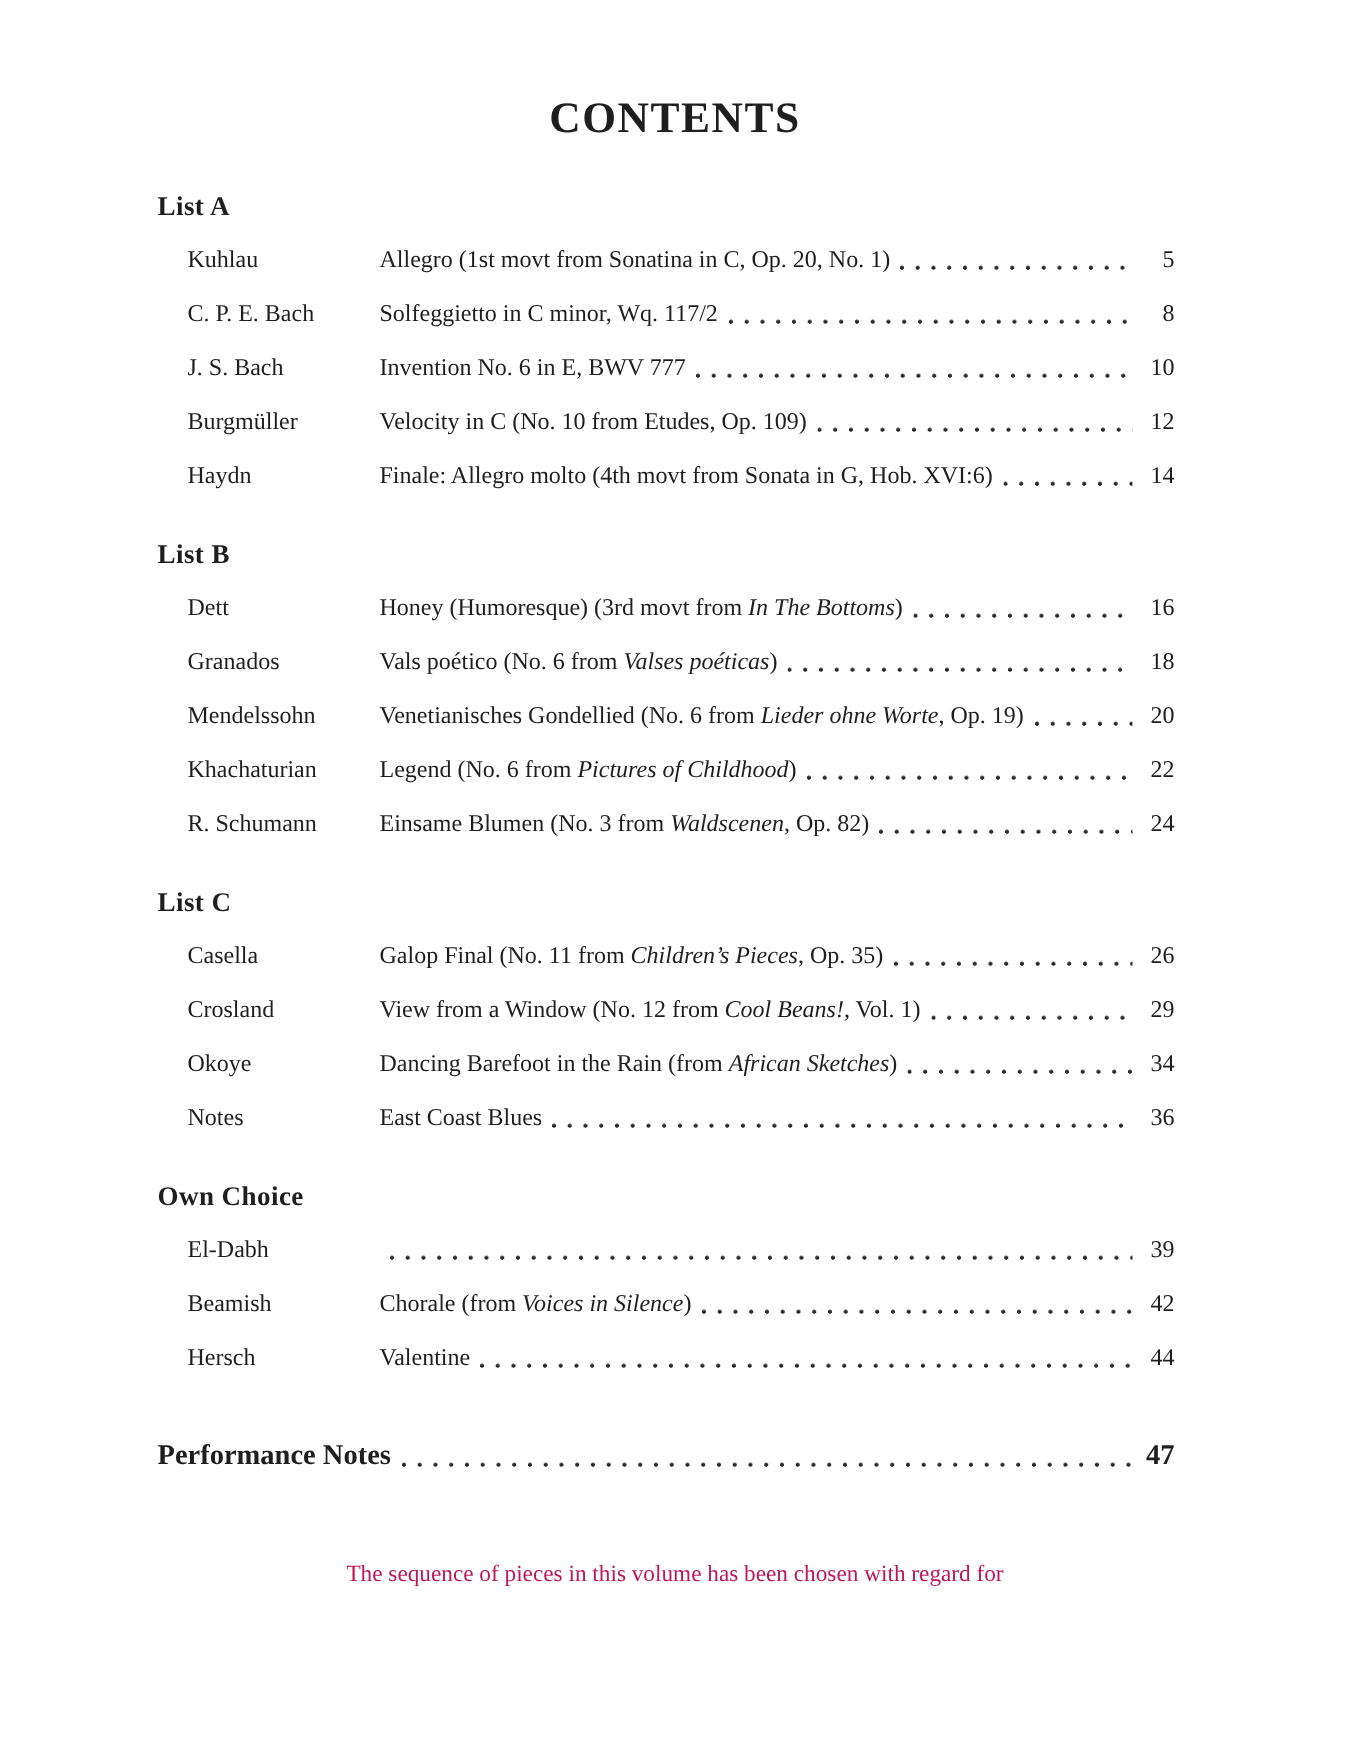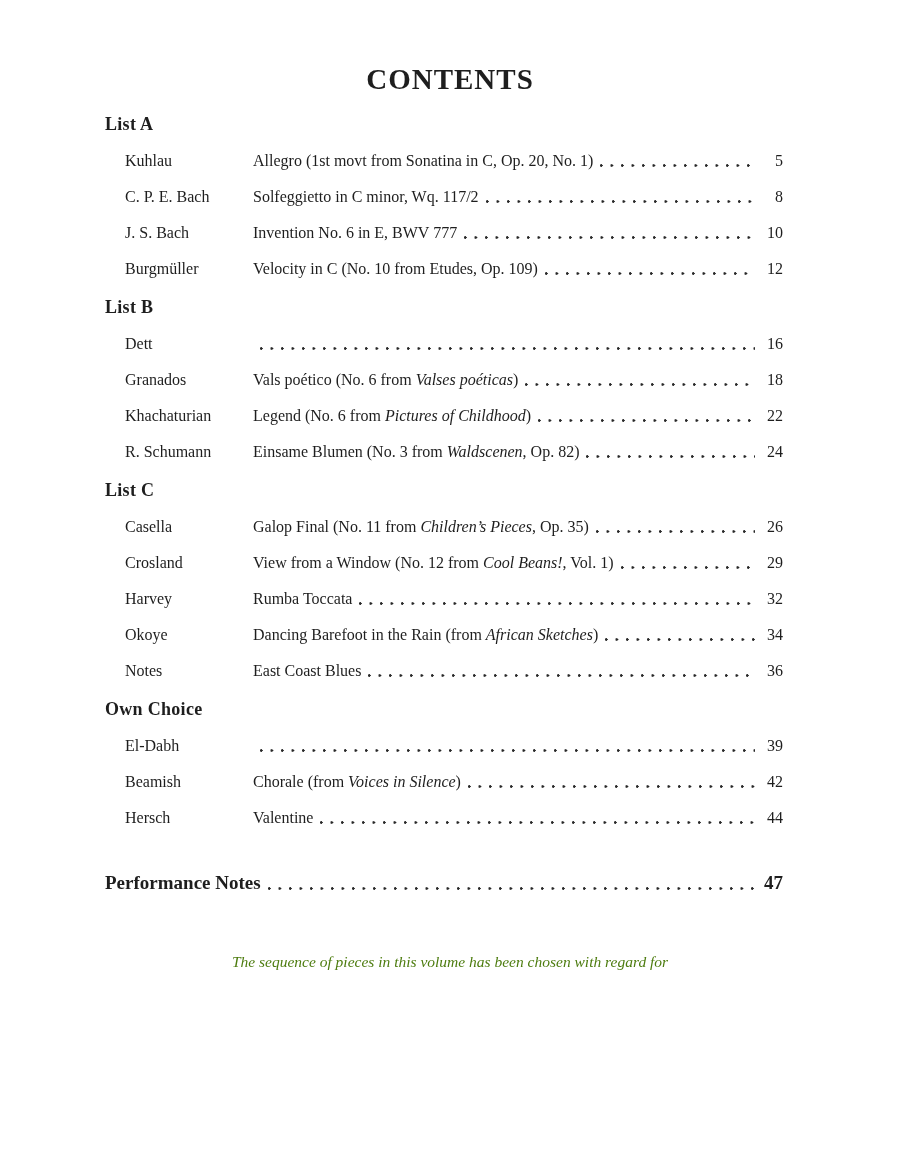--- a/index.html
+++ b/index.html
@@ -13,21 +13,21 @@
   .page { width: 900px; height: 1176px; overflow: hidden; background: #ffffff; }
   .title {
     text-align: center;
     padding-top: 62px;
     font-size: 29px;
     font-weight: bold;
     letter-spacing: 1px;
     line-height: 34px;
   }
   .content { padding: 0 117px 0 105px; }
-  .section { margin-top: 17px; }
+  .section { margin-top: 30px; }
   .section-heading {
     font-size: 18px;
     font-weight: bold;
     line-height: 22px;
     letter-spacing: 0.3px;
   }
   .entry {
     display: flex;
     align-items: flex-end;
     margin-top: 15px;
@@ -54,24 +54,23 @@
     align-items: flex-start;
     margin-top: 43px;
     font-size: 19px;
     font-weight: bold;
     line-height: 24px;
   }
   .perf-row .dots { margin-bottom: 5px; }
   .footer {
     margin-top: 54px;
     text-align: center;
-    font-style: italic;
     font-size: 15.5px;
     line-height: 26px;
-    color: #4d7c0f;
+    color: #be185d;
   }
 </style>
 </head>
 <body>
 
 <div class="page">
   <div class="title">CONTENTS</div>
 
   <div class="content">
     <div>
@@ -99,39 +98,52 @@
     <span class="page-num">10</span>
   </div>
 
   <div class="entry">
     <span class="composer">Burgmüller</span>
     <span class="entry-title"><span>Velocity in C (No. 10 from Etudes, Op. 109)</span></span>
     <span class="dots"></span>
     <span class="page-num">12</span>
   </div>
 
+  <div class="entry">
+    <span class="composer">Haydn</span>
+    <span class="entry-title"><span>Finale: Allegro molto (4th movt from Sonata in G, Hob. XVI:6)</span></span>
+    <span class="dots"></span>
+    <span class="page-num">14</span>
+  </div>
 </div>
   </div>
 
   <div class="section">
     <div class="section-heading">List B</div>
     <div>
   <div class="entry">
     <span class="composer">Dett</span>
+    <span class="entry-title"><span>Honey (Humoresque) (3rd movt from </span><span class="it">In The Bottoms</span><span>)</span></span>
     <span class="dots"></span>
     <span class="page-num">16</span>
   </div>
 
   <div class="entry">
     <span class="composer">Granados</span>
     <span class="entry-title"><span>Vals poético (No. 6 from </span><span class="it">Valses poéticas</span><span>)</span></span>
     <span class="dots"></span>
     <span class="page-num">18</span>
   </div>
 
+  <div class="entry">
+    <span class="composer">Mendelssohn</span>
+    <span class="entry-title"><span>Venetianisches Gondellied (No. 6 from </span><span class="it">Lieder ohne Worte</span><span>, Op. 19)</span></span>
+    <span class="dots"></span>
+    <span class="page-num">20</span>
+  </div>
 
   <div class="entry">
     <span class="composer">Khachaturian</span>
     <span class="entry-title"><span>Legend (No. 6 from </span><span class="it">Pictures of Childhood</span><span>)</span></span>
     <span class="dots"></span>
     <span class="page-num">22</span>
   </div>
 
   <div class="entry">
     <span class="composer">R. Schumann</span>
@@ -152,26 +164,20 @@
     <span class="page-num">26</span>
   </div>
 
   <div class="entry">
     <span class="composer">Crosland</span>
     <span class="entry-title"><span>View from a Window (No. 12 from </span><span class="it">Cool Beans!</span><span>, Vol. 1)</span></span>
     <span class="dots"></span>
     <span class="page-num">29</span>
   </div>
 
-  <div class="entry">
-    <span class="composer">Harvey</span>
-    <span class="entry-title"><span>Rumba Toccata</span></span>
-    <span class="dots"></span>
-    <span class="page-num">32</span>
-  </div>
 
   <div class="entry">
     <span class="composer">Okoye</span>
     <span class="entry-title"><span>Dancing Barefoot in the Rain (from </span><span class="it">African Sketches</span><span>)</span></span>
     <span class="dots"></span>
     <span class="page-num">34</span>
   </div>
 
   <div class="entry">
     <span class="composer">Notes</span>

